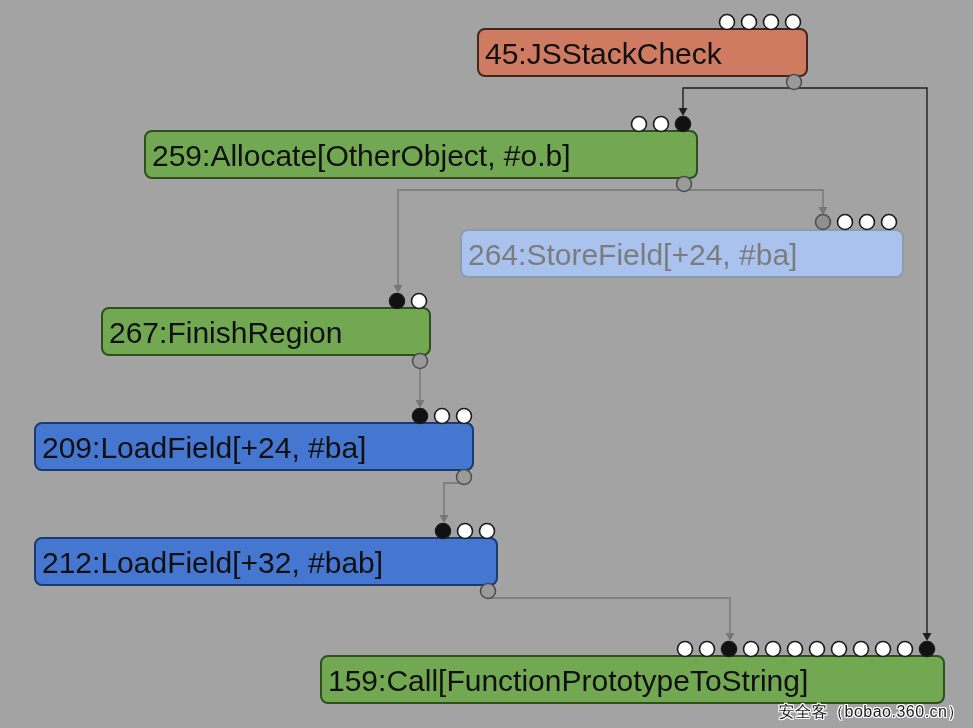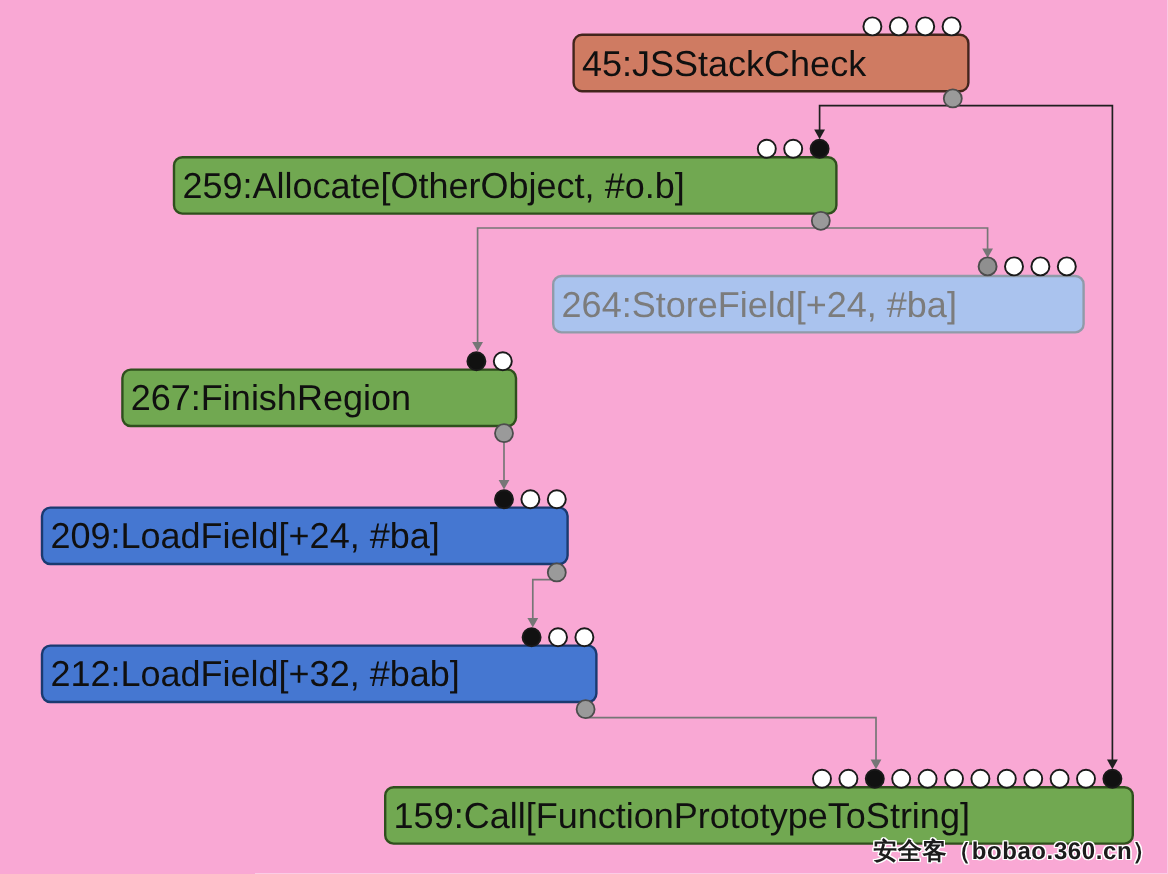--- a/index.html
+++ b/index.html
@@ -2,28 +2,28 @@
 <html><head>
 <meta charset="utf-8">
 <style>
   html,body{margin:0;padding:0;}
   body{font-family:"Liberation Sans",sans-serif;}
   #stage{position:relative;width:973px;height:728px;background:#f7f7f7;overflow:hidden;}
   #graph-svg{position:absolute;left:0;top:0;}
   .node-label{font-family:"Liberation Sans",sans-serif;font-size:30px;}
   .watermark{
     position:absolute;right:9px;bottom:5px;
-    font-size:20px;font-weight:bold;color:#1c1c1c;letter-spacing:0.5px;
+    font-size:16px;font-weight:normal;color:#1c1c1c;letter-spacing:0.5px;
     text-shadow:1px 0 0 #fff,-1px 0 0 #fff,0 1px 0 #fff,0 -1px 0 #fff,1px 1px 0 #fff,-1px -1px 0 #fff,1px -1px 0 #fff,-1px 1px 0 #fff;
   }
 </style>
 </head>
 <body>
 
-<div id="stage" style="background: #f9a8d4;">
+<div id="stage" style="background: #a3a3a3;">
   <svg id="graph-svg" width="973" height="728" viewBox="0 0 973 728" xmlns="http://www.w3.org/2000/svg">
       <path d="M 794 82 L 794 88 L 683 88 L 683 110" fill="none" stroke="#1f1f1f" stroke-width="1.4"></path>
       <polygon points="678.5,108 687.5,108 683,116" fill="#1f1f1f"></polygon>
       <path d="M 794 82 L 794 88 L 927 88 L 927 635" fill="none" stroke="#1f1f1f" stroke-width="1.4"></path>
       <polygon points="922.5,633 931.5,633 927,641" fill="#1f1f1f"></polygon>
       <path d="M 684 184 L 684 190 L 823 190 L 823 209" fill="none" stroke="#767676" stroke-width="1.4"></path>
       <polygon points="818.5,207 827.5,207 823,215" fill="#767676"></polygon>
       <path d="M 684 184 L 684 190 L 398 190 L 398 287" fill="none" stroke="#767676" stroke-width="1.4"></path>
       <polygon points="393.5,285 402.5,285 398,293" fill="#767676"></polygon>
       <path d="M 420 361 L 420 402" fill="none" stroke="#767676" stroke-width="1.4"></path>

